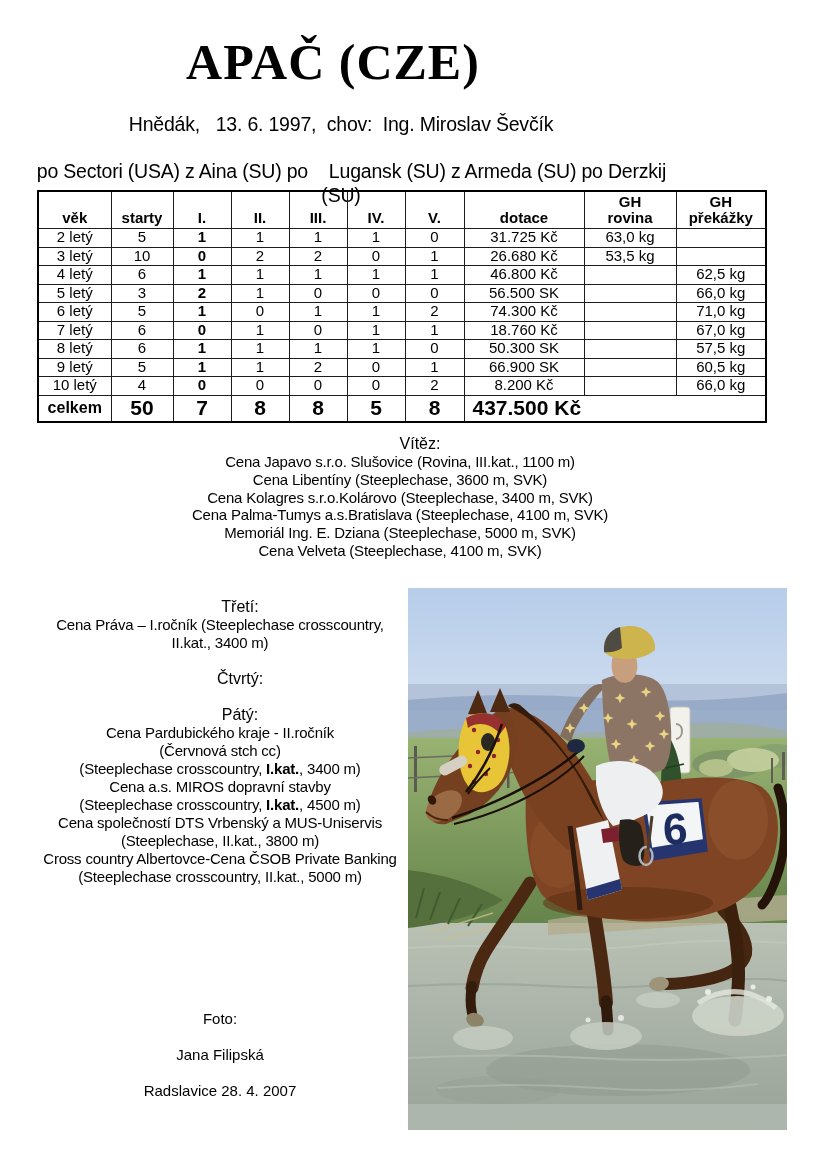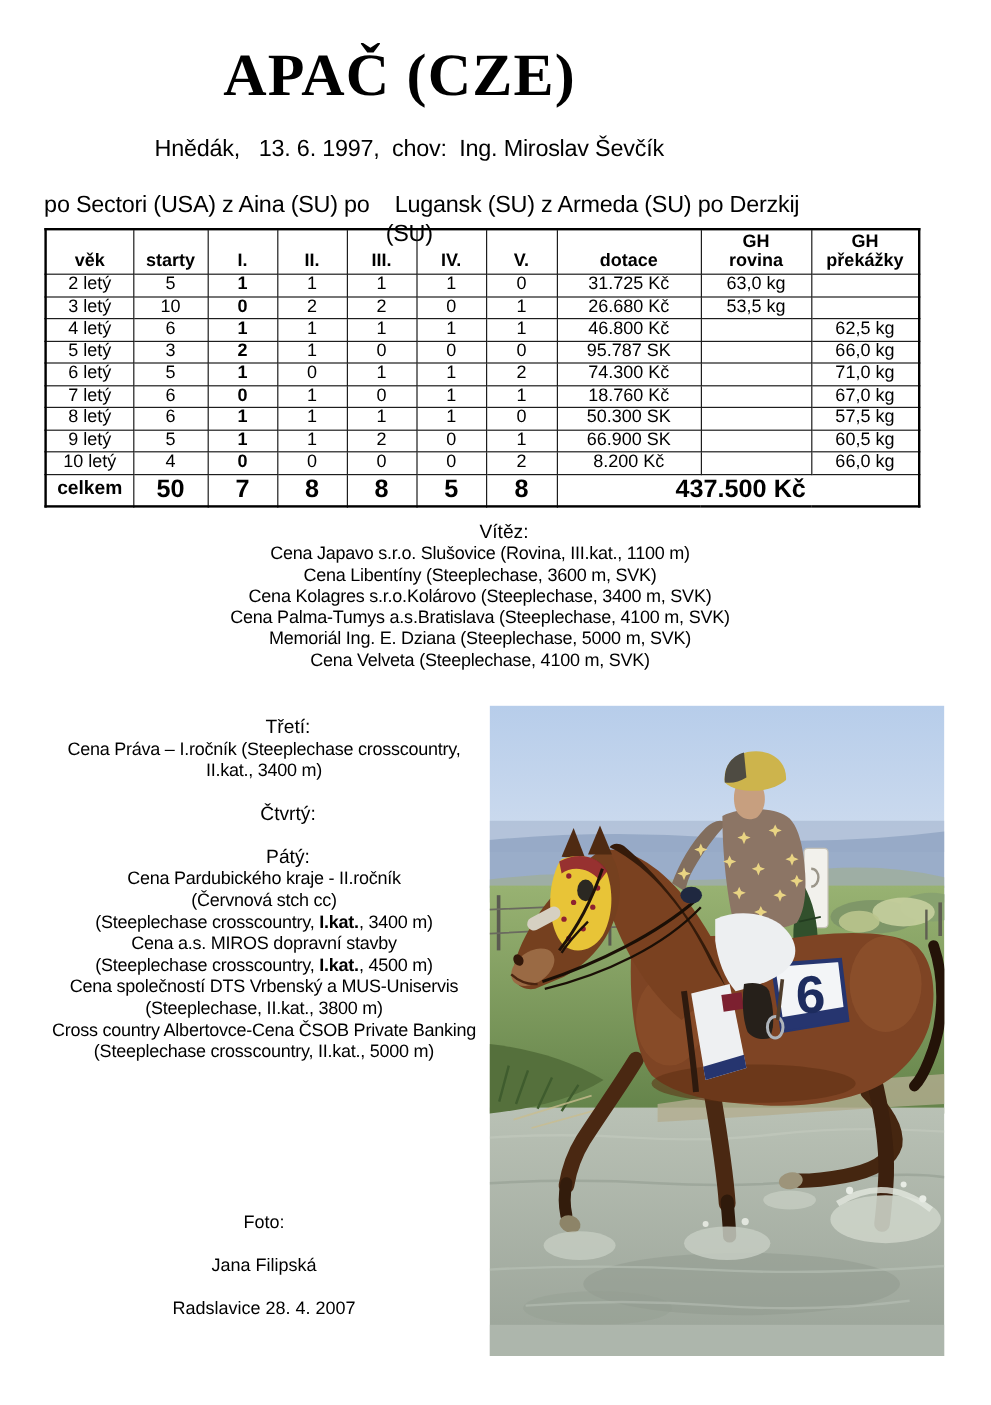--- a/index.html
+++ b/index.html
@@ -13,21 +13,21 @@
 
   table.stats{position:absolute;left:37px;top:190px;border-collapse:collapse;table-layout:fixed;border:2.5px solid #000;}
   table.stats th,table.stats td{border:1.5px solid #1d1d1d;font-size:15px;overflow:hidden;white-space:nowrap;}
   table.stats th{font-weight:700;vertical-align:bottom;padding:2px 2px;line-height:16px;text-align:center;margin-top:44px;}
   table.stats td{text-align:center;height:16.5px;line-height:16.5px;padding:0 3px 1px;}
   td.c-vek{text-align:right;padding-right:8px;}
   td.c-first{font-weight:700;}
   td.c-dotace{text-align:right;padding-right:10px;}
   tr.total-row td{font-weight:700;font-size:21px;height:24px;line-height:24px;}
   tr.total-row td.c-vek{font-size:16px;}
-  tr.total-row td.t-dotace{text-align:center;padding-left:8px;}
+  tr.total-row td.t-dotace{text-align:left;padding-left:8px;}
 
   .res-heading{font-weight:400;font-size:16px;line-height:18px;margin-left:40px;}
   .res-line{letter-spacing:-0.2px;}
   .seg.b{font-weight:700;}
 
   .winner-block{position:absolute;left:0;top:435px;width:800px;text-align:center;font-size:15px;line-height:17.8px;}
   .left-col{position:absolute;left:8px;top:598px;width:424px;text-align:center;font-size:15px;line-height:18px;}
   .left-col .section{margin-bottom:18px;}
   .foto-block{position:absolute;left:8px;top:1010px;width:424px;text-align:center;font-size:15px;line-height:17px;}
   .foto-block div{margin-bottom:19px;}
@@ -132,21 +132,21 @@
           <td>62,5 kg</td>
         </tr>
         <tr>
           <td class="c-vek">5 letý</td>
           <td>3</td>
           <td class="c-first">2</td>
           <td>1</td>
           <td>0</td>
           <td>0</td>
           <td>0</td>
-          <td class="c-dotace">95.787 SK</td>
+          <td class="c-dotace">56.500 SK</td>
           <td></td>
           <td>66,0 kg</td>
         </tr>
         <tr>
           <td class="c-vek">6 letý</td>
           <td>5</td>
           <td class="c-first">1</td>
           <td>0</td>
           <td>1</td>
           <td>1</td>

